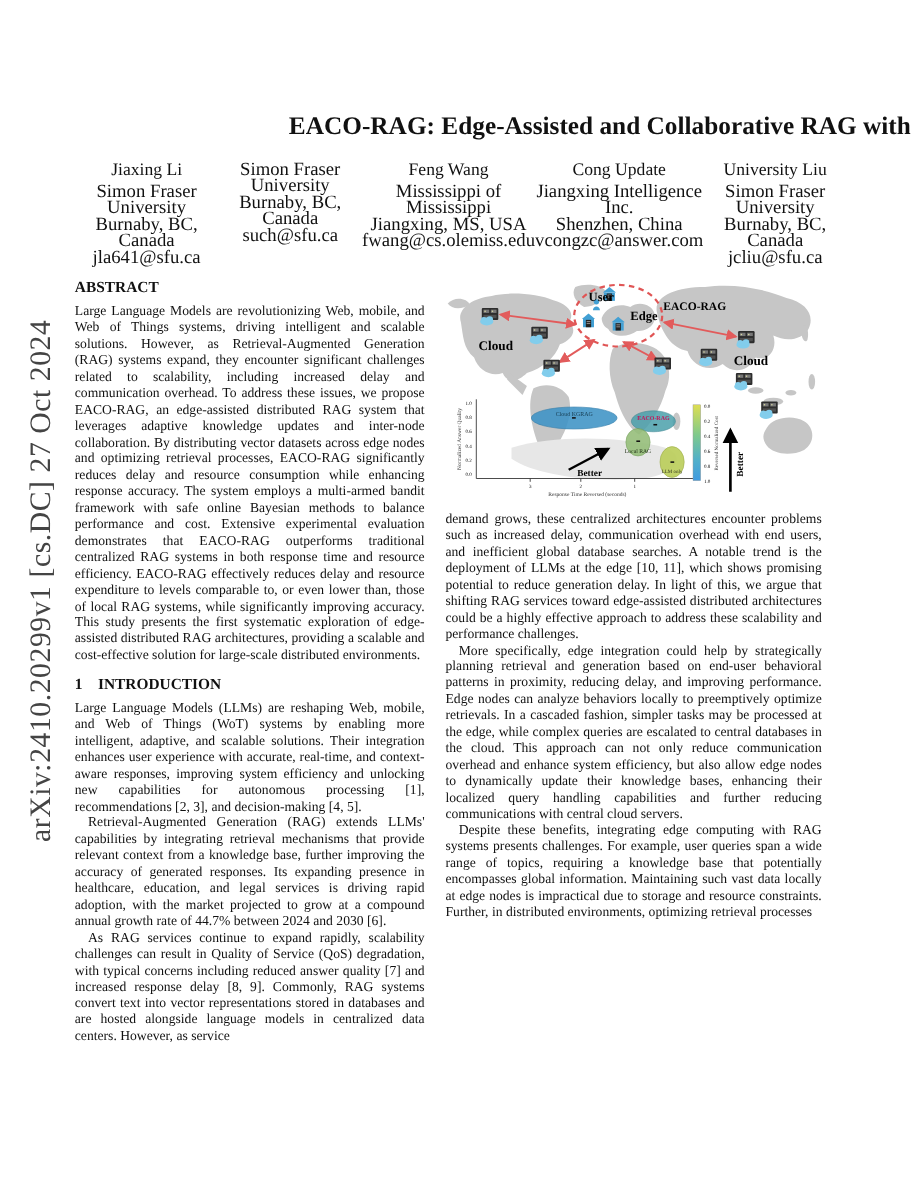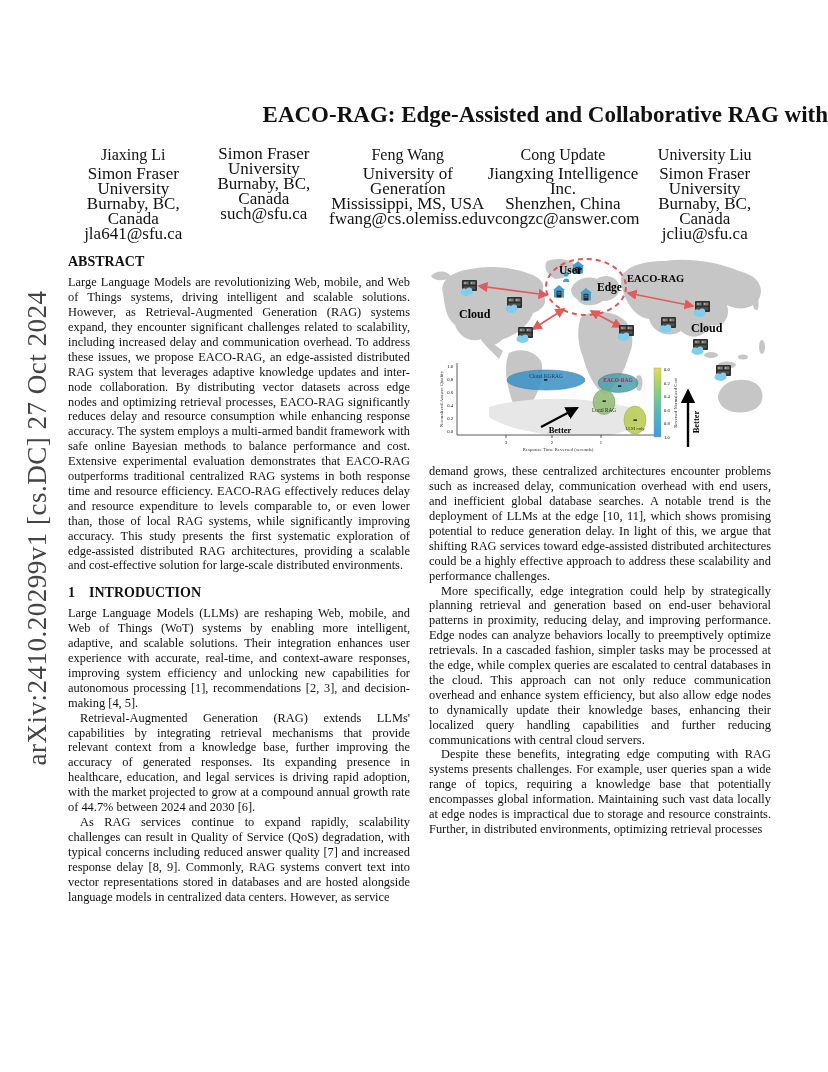--- a/index.html
+++ b/index.html
@@ -33,23 +33,24 @@
   .authors {
     margin: 16px 58px 0 68px;
     display: grid;
     grid-template-columns: 1fr 1fr 1fr 1fr 1fr;
     row-gap: 15px;
     text-align: center;
   }
   .author-name { font-size: 16px; margin-bottom: 2px; }
   .author-line { font-size: 17px; line-height: 15px; }
   .content {
-    margin: 14px 52px 0 68px;
+    margin: 14px 81px 0 68px;
     display: flex;
     gap: 19px;
+    justify-content: flex-end;
   }
   .col { width: 342px; font-size: 12.4px; line-height: 14.9px; text-align: justify; }
   .sec-heading {
     font-weight: bold;
     font-size: 14px;
     margin-bottom: 5px;
     text-align: left;
   }
   .sec-heading .sec-num { margin-right: 14px; }
   .col p { margin: 0; }
@@ -84,22 +85,22 @@
       <div class="author-line">Burnaby, BC, Canada</div>
       <div class="author-line">jla641@sfu.ca</div>
     </div>
     <div>
       <div class="author-line">Simon Fraser University</div>
       <div class="author-line">Burnaby, BC, Canada</div>
       <div class="author-line">such@sfu.ca</div>
     </div>
     <div>
       <div class="author-name">Feng Wang</div>
-      <div class="author-line">University of Generation</div>
-      <div class="author-line">Mississippi, MS, USA</div>
+      <div class="author-line">Mississippi of Mississippi</div>
+      <div class="author-line">Jiangxing, MS, USA</div>
       <div class="author-line">fwang@cs.olemiss.edu</div>
     </div>
     <div>
       <div class="author-name">Cong Update</div>
       <div class="author-line">Jiangxing Intelligence Inc.</div>
       <div class="author-line">Shenzhen, China</div>
       <div class="author-line">vcongzc@answer.com</div>
     </div>
     <div>
       <div class="author-name">University Liu</div>

